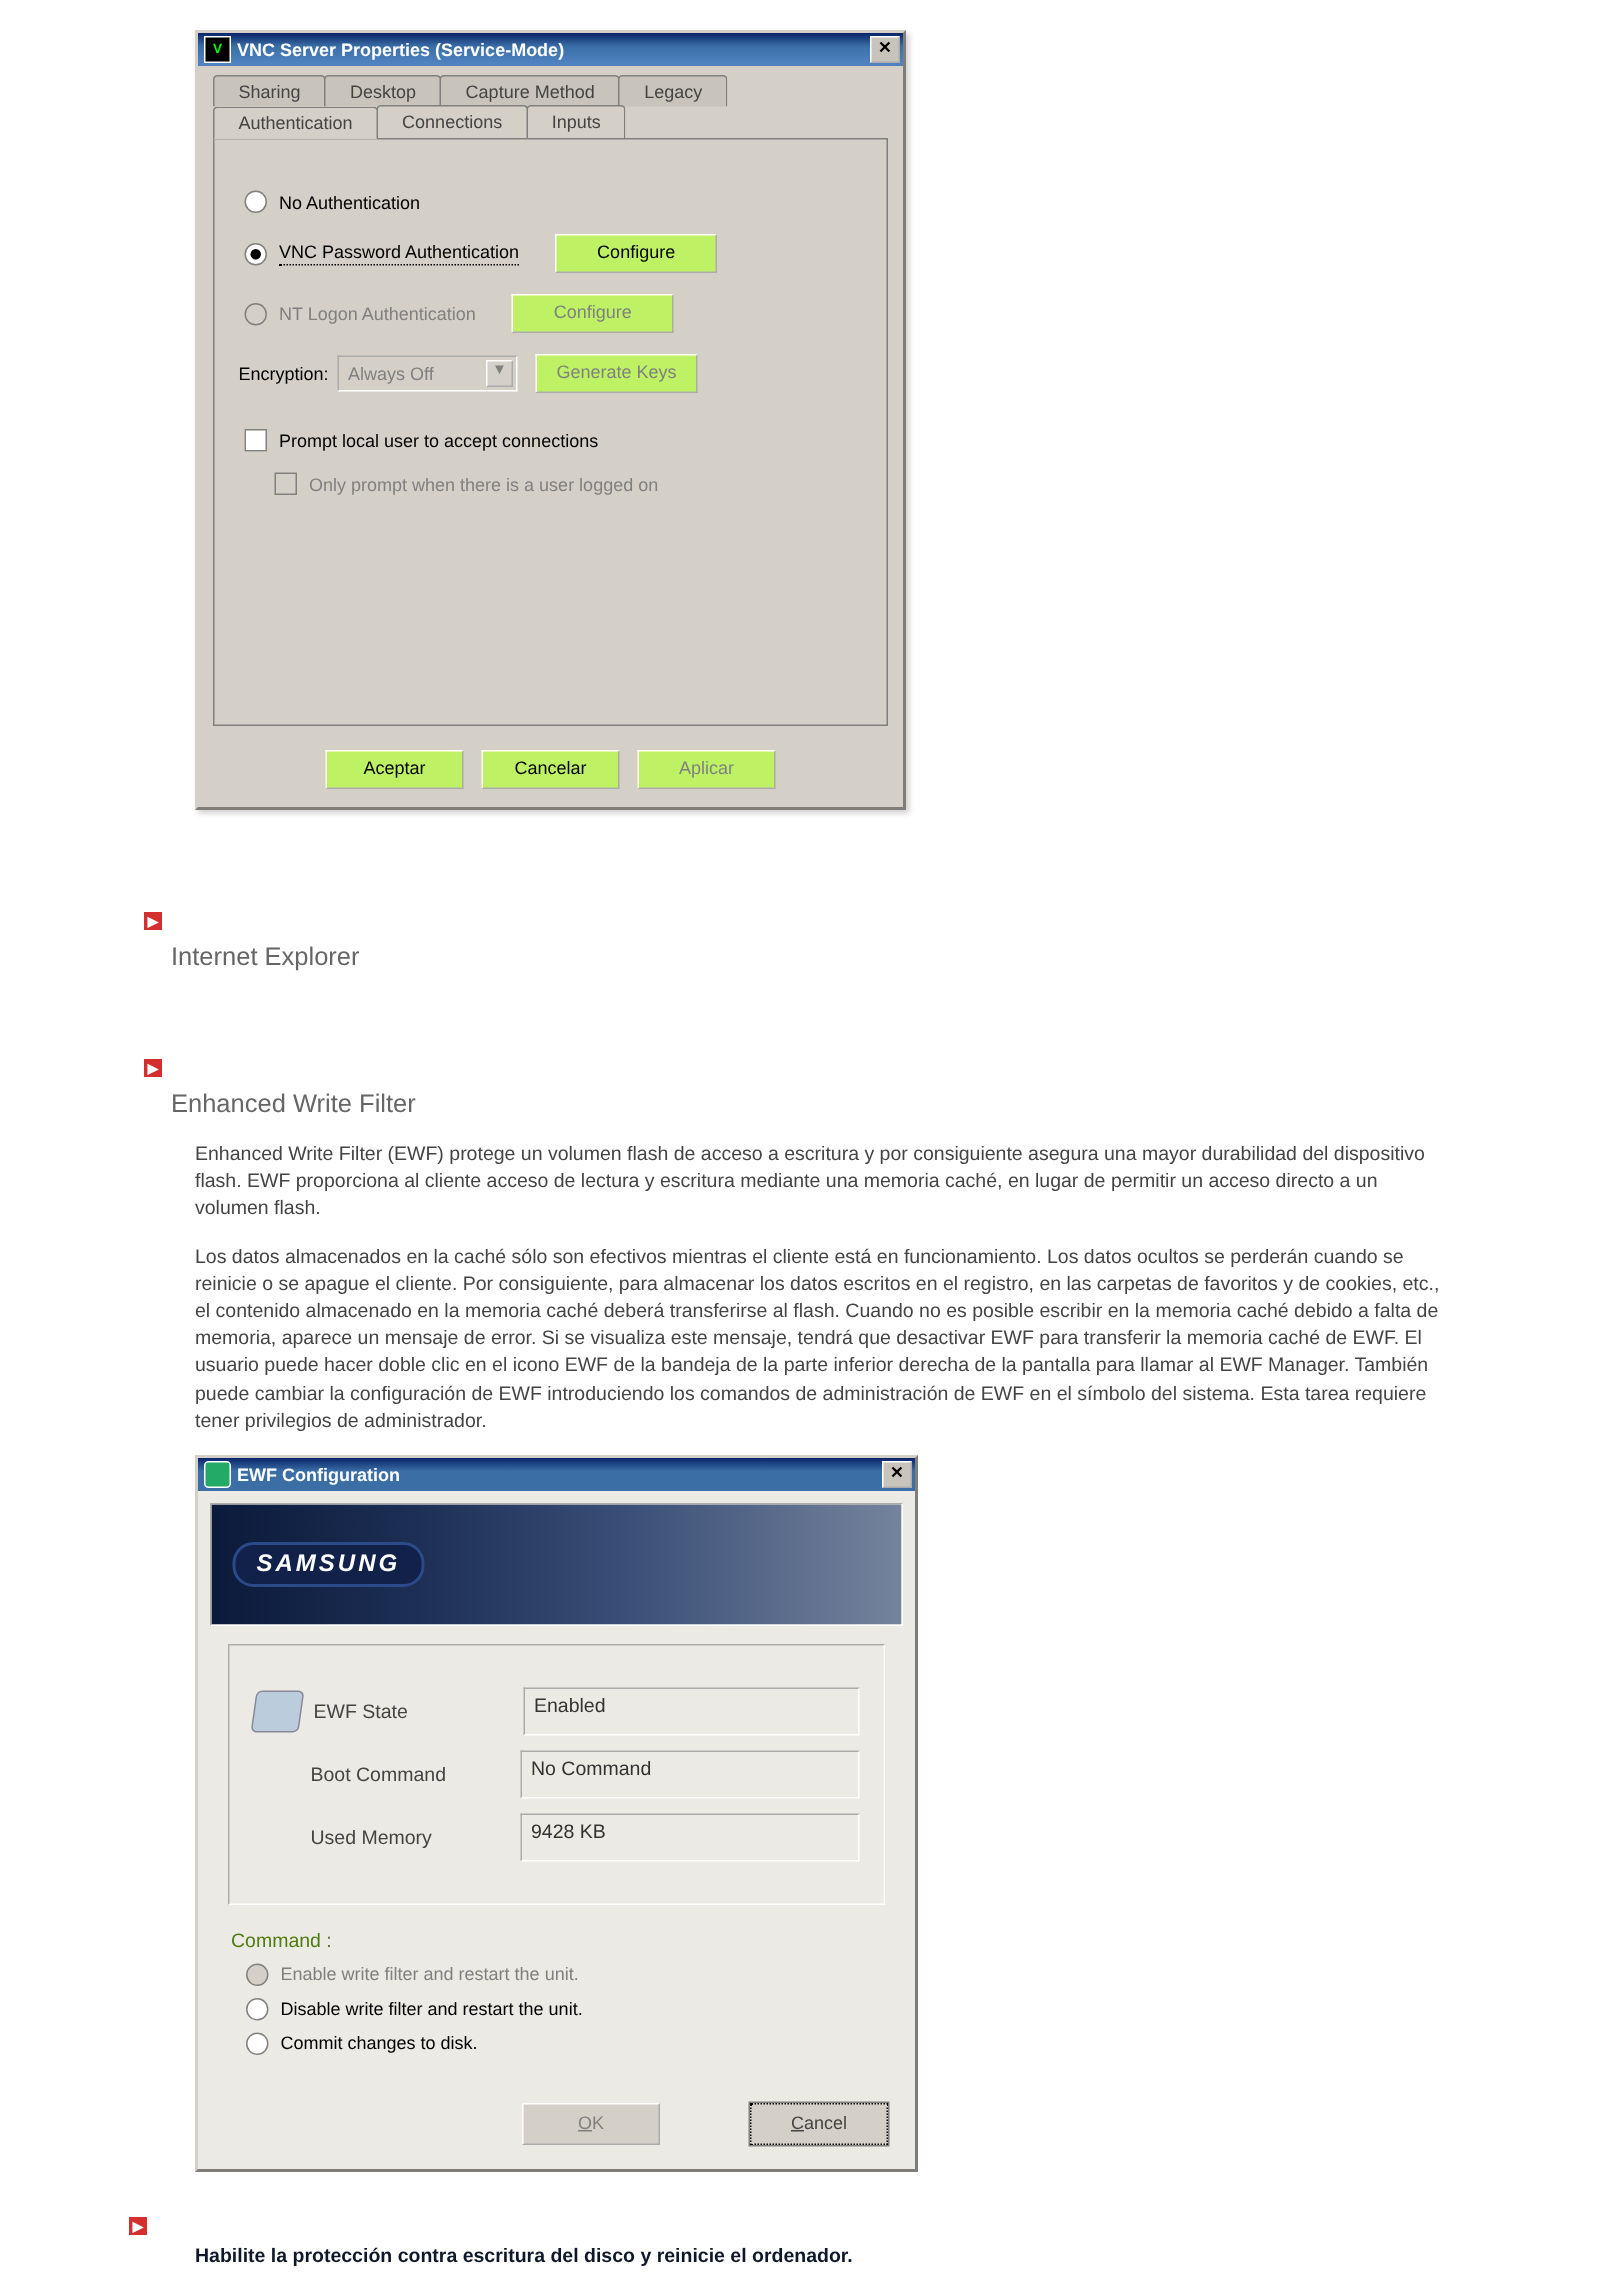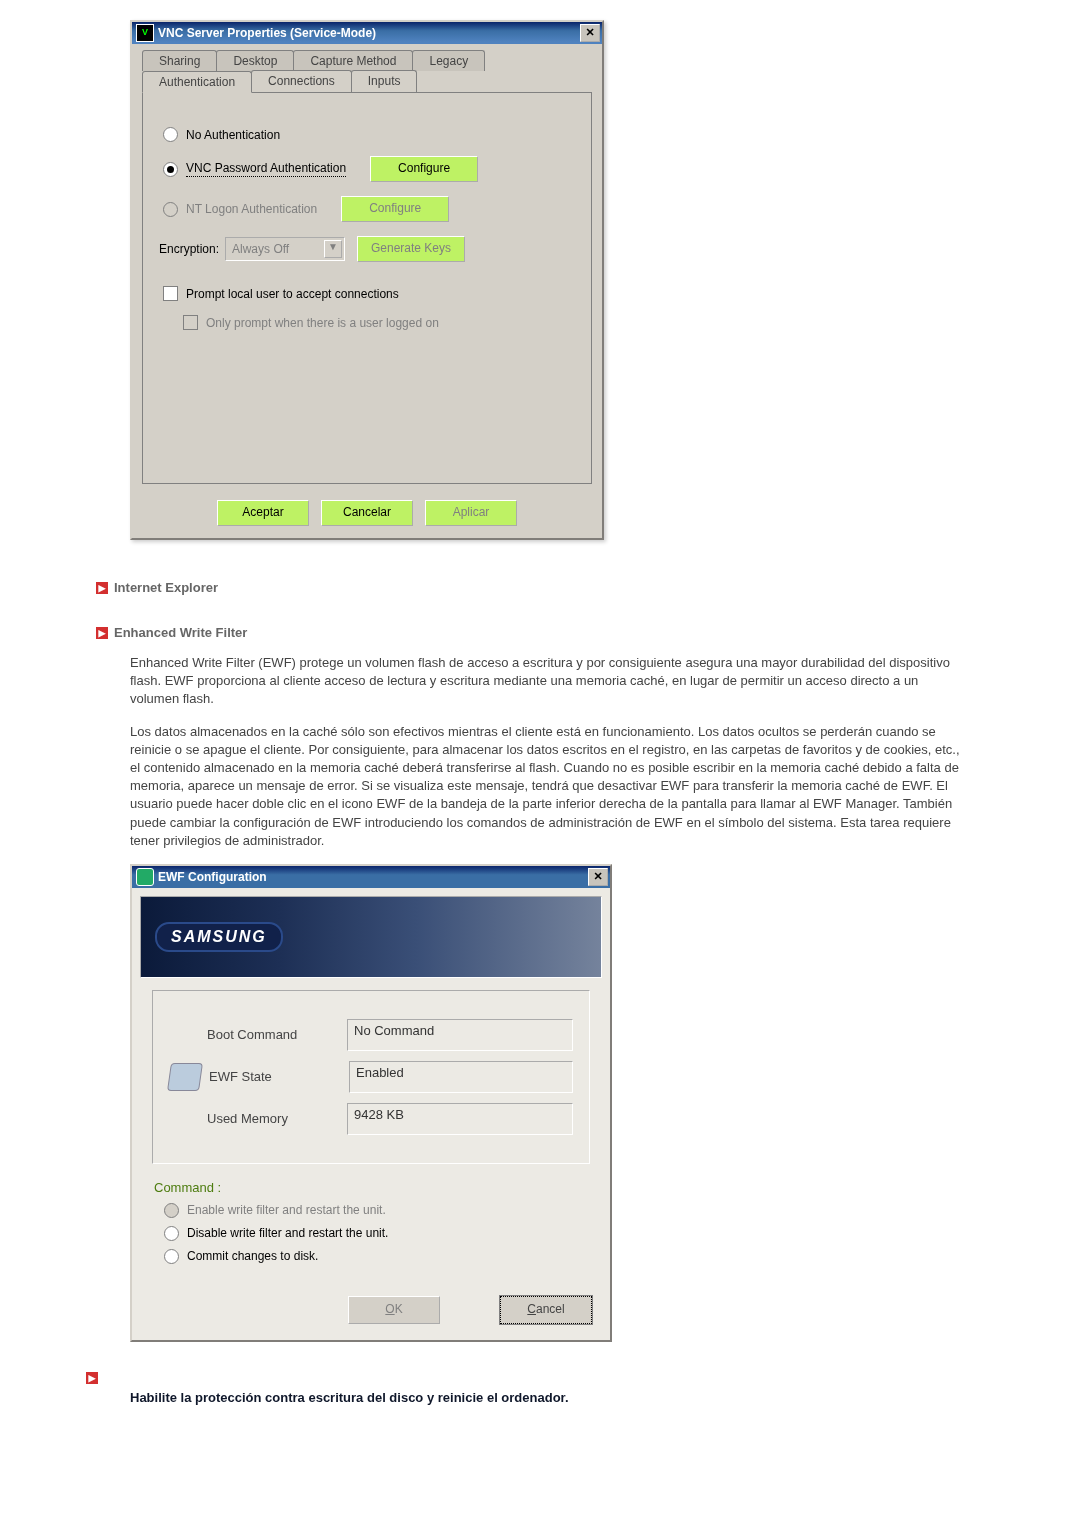--- a/index.html
+++ b/index.html
@@ -96,21 +96,21 @@
   .dlg-footer { display:flex; justify-content:center; gap:12px; padding: 6px 0 12px 0; }
   .dlg-footer .w-btn { margin-left:0; min-width:90px; }
 
   
   .sec { margin: 30px 0; }
   .sechead { display:flex; align-items:center; margin-bottom:14px; margin-left:-14px; }
   .bullet {
     width:12px; height:12px; background:#d32f2f; margin-right:6px;
     display:inline-flex; align-items:center; justify-content:center; color:#fff; font-size:9px; font-weight:bold;
   }
-  .sechead .h { font-weight:bold; color:#666; font-size:13px; }
+  .sechead .h { font-weight:normal; color:#666; font-size:17px;margin-top:48px; }
   .para { line-height:1.4; margin: 0 0 14px 20px; max-width: 840px; }
   a.link { color:#2a5db0; text-decoration:none; }
 
   
   .ewf {
     width: 478px;
     border: 2px outset #d4d0c8;
     background: #eceae4;
     margin: 4px 0 30px 20px;
   }
@@ -236,28 +236,28 @@
         <div class="ewf-logo"></div>
         <span class="title" style="flex:1">EWF Configuration</span>
         <div class="close-btn">✕</div>
       </div>
       <div class="ewf-banner">
         <span class="samsung">SAMSUNG</span>
       </div>
       <div class="ewf-body">
         <div class="ewf-panel1">
           <div class="kv">
+            <span class="icon"></span>
+            <span class="lbl">EWF State</span>
+            <span class="val">Enabled</span>
+          </div>
+          <div class="kv">
             <span style="width:30px;margin-right:8px"></span>
             <span class="lbl">Boot Command</span>
             <span class="val">No Command</span>
-          </div>
-          <div class="kv">
-            <span class="icon"></span>
-            <span class="lbl">EWF State</span>
-            <span class="val">Enabled</span>
           </div>
           <div class="kv">
             <span style="width:30px;margin-right:8px"></span>
             <span class="lbl">Used Memory</span>
             <span class="val">9428 KB</span>
           </div>
         </div>
 
         <div class="cmd-head">Command :</div>
         <div class="radio-row disabled ewf-radio">

